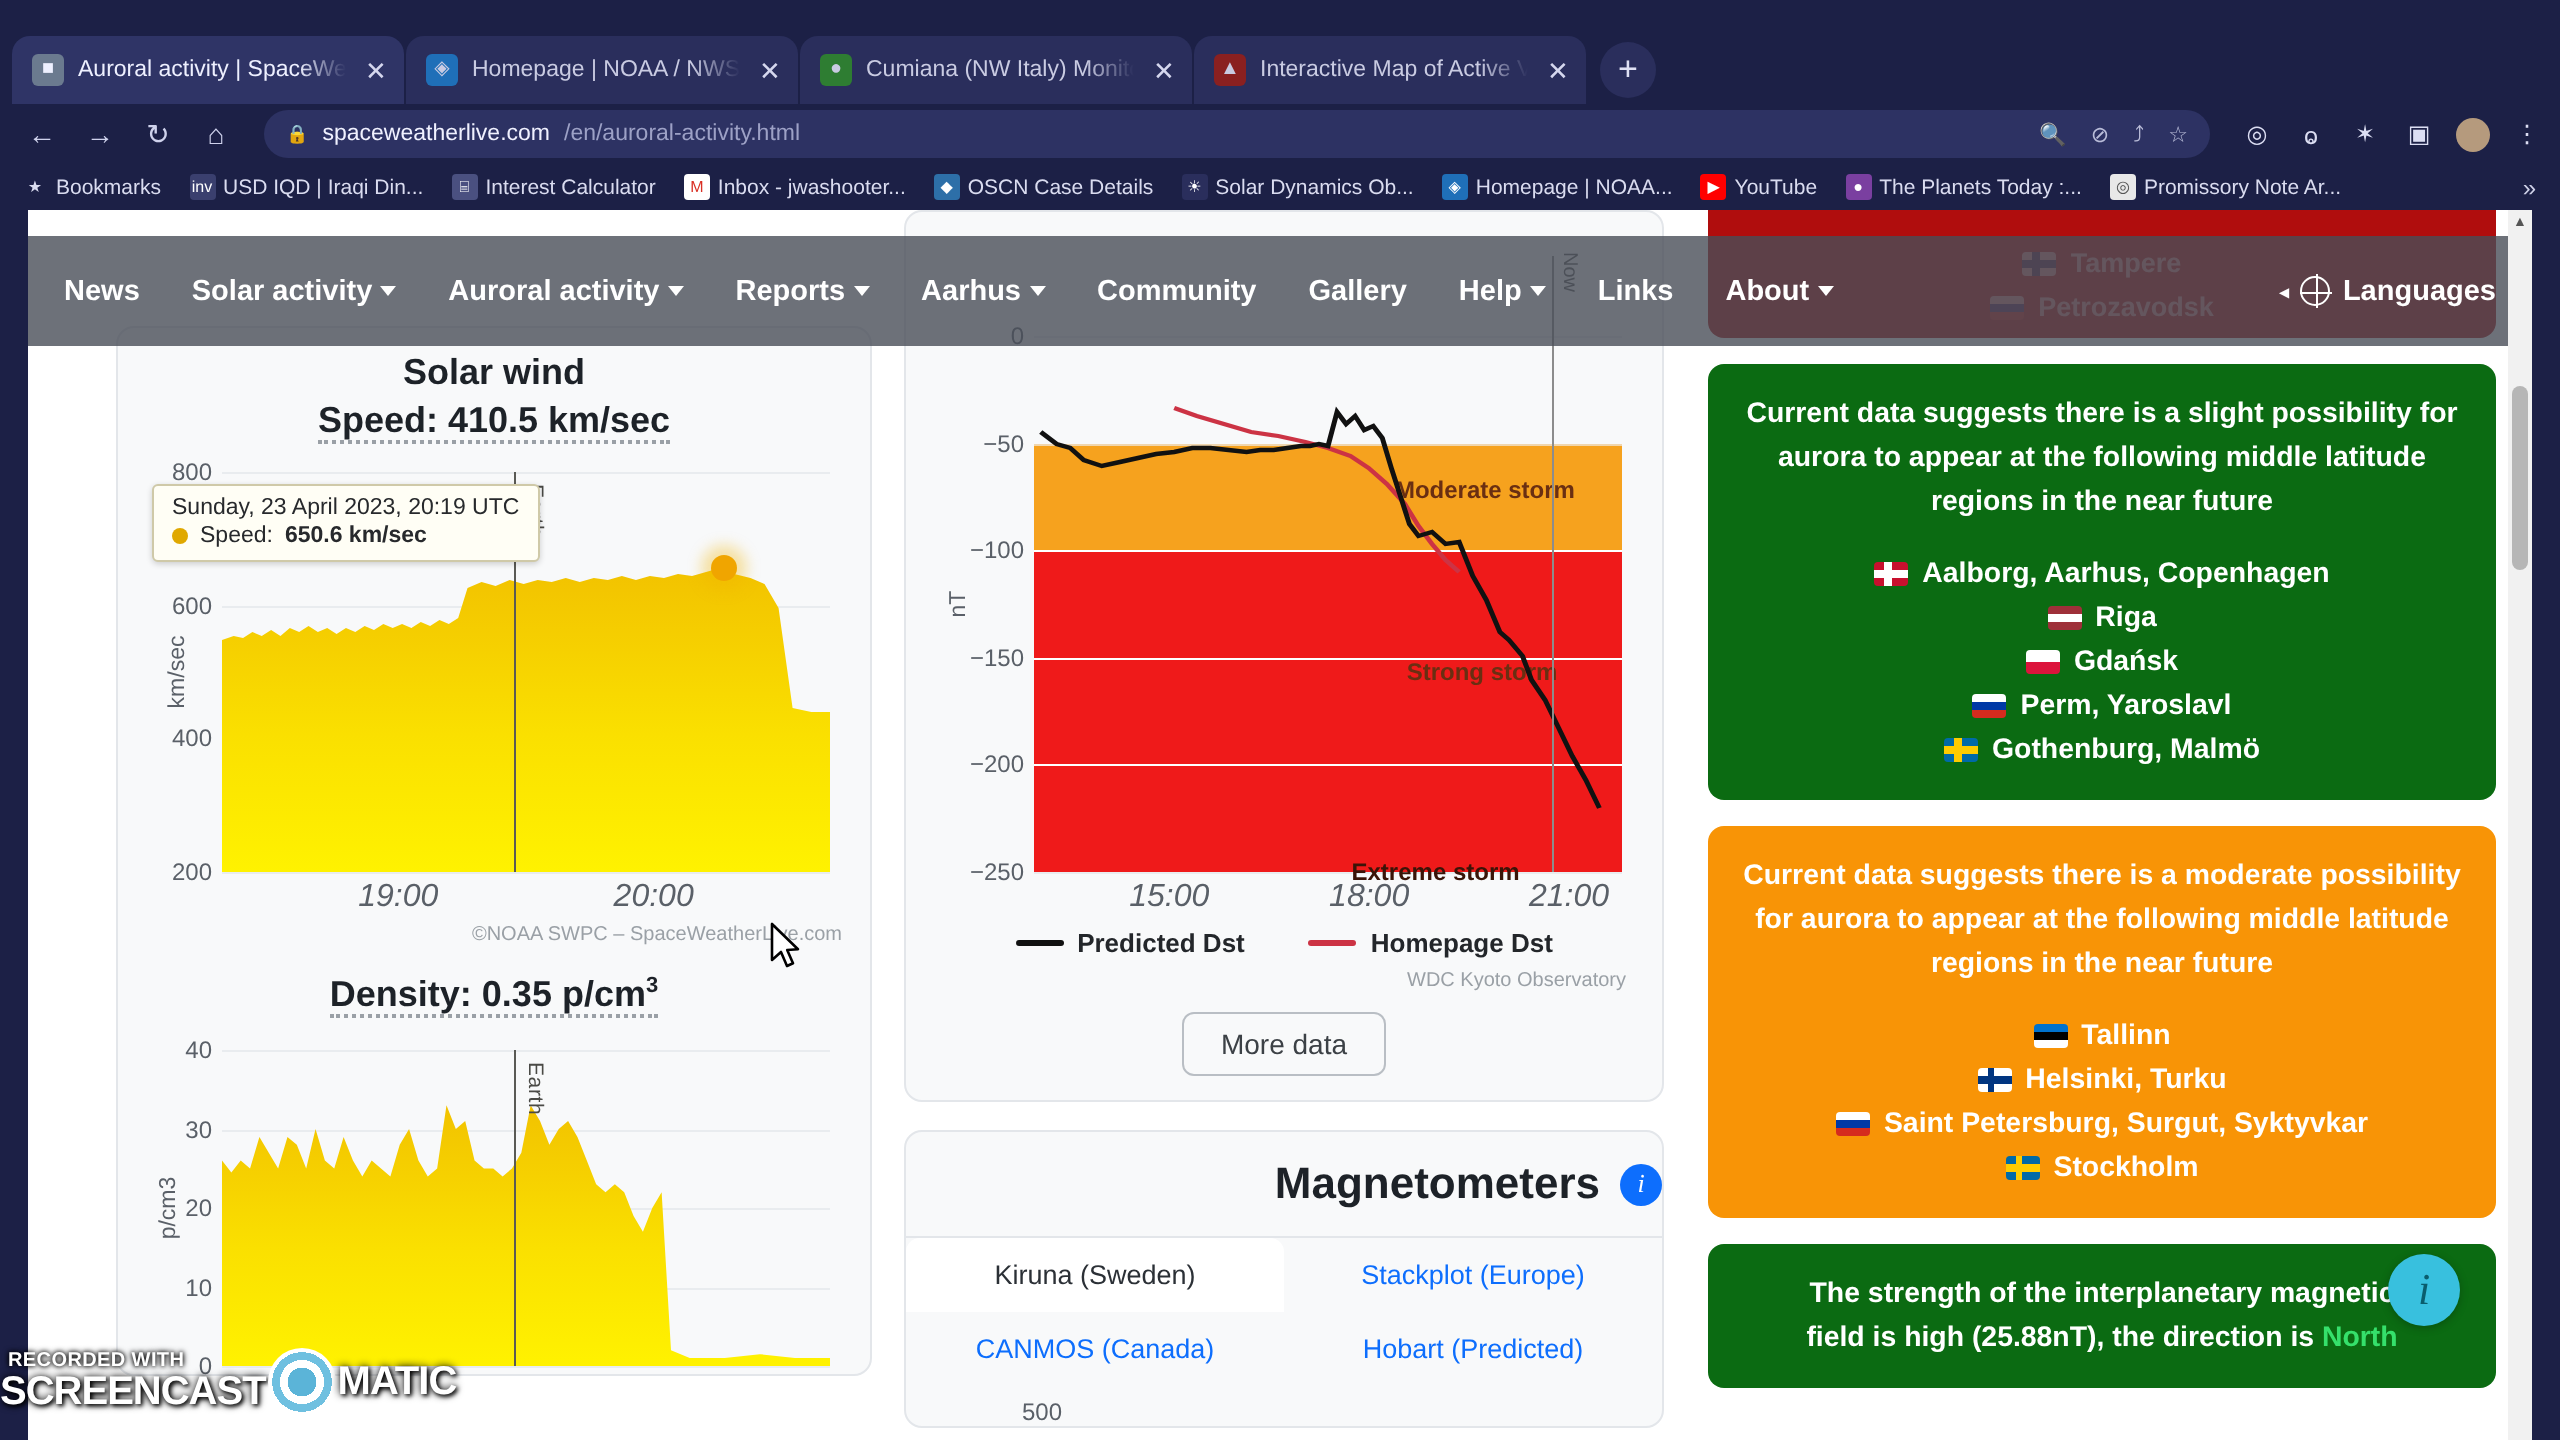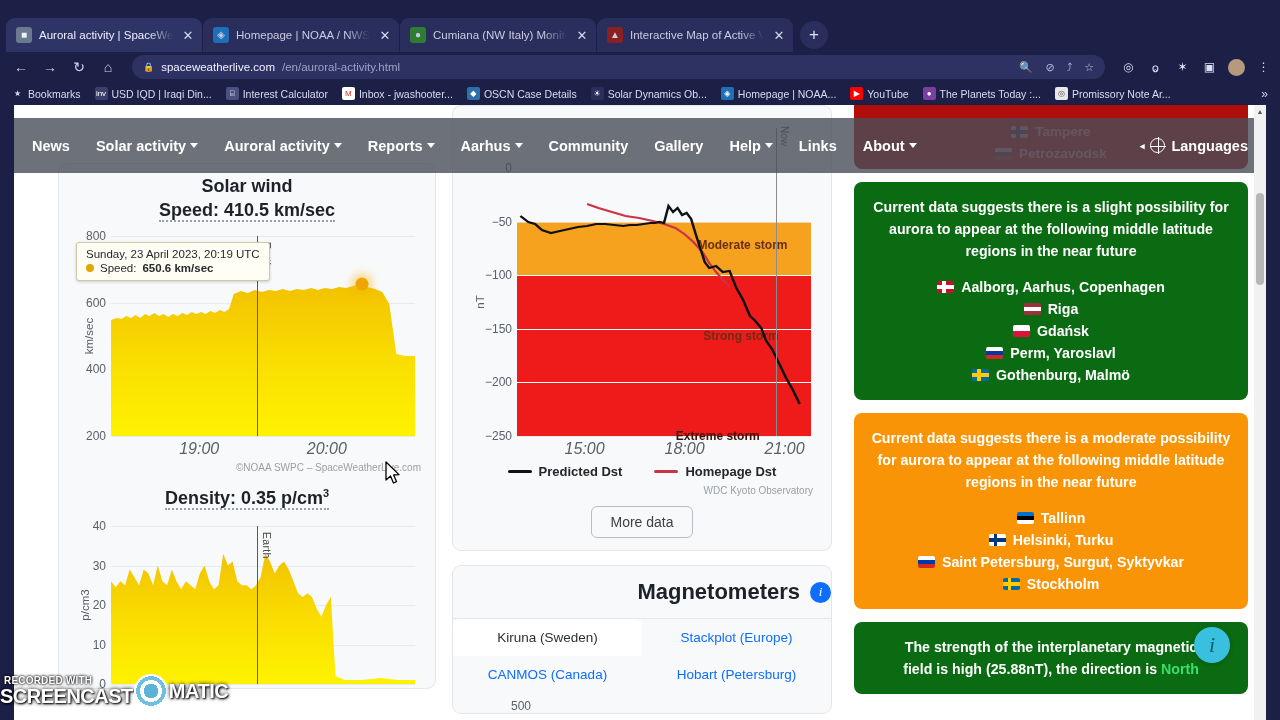--- a/index.html
+++ b/index.html
@@ -564,21 +564,21 @@
 
         <div class="card" id="magcard">
           <div id="magheader">
             <span class="mt">Magnetometers</span>
             <span class="ibadge-blue">i</span>
           </div>
           <div class="magtabs">
             <div class="magtab active">Kiruna (Sweden)</div>
             <div class="magtab">Stackplot (Europe)</div>
             <div class="magtab">CANMOS (Canada)</div>
-            <div class="magtab">Hobart (Petersburg)</div>
+            <div class="magtab">Hobart (Predicted)</div>
           </div>
           <div id="mag-axis">500</div>
         </div>
       </div>
 
       <div class="col" id="col-right">
 
         <div class="alert" id="alert-red">
             <div style="opacity: 0.45; font-size: 13.5px; line-height: 20px; padding-top: 2px;">
               <div class="place">

